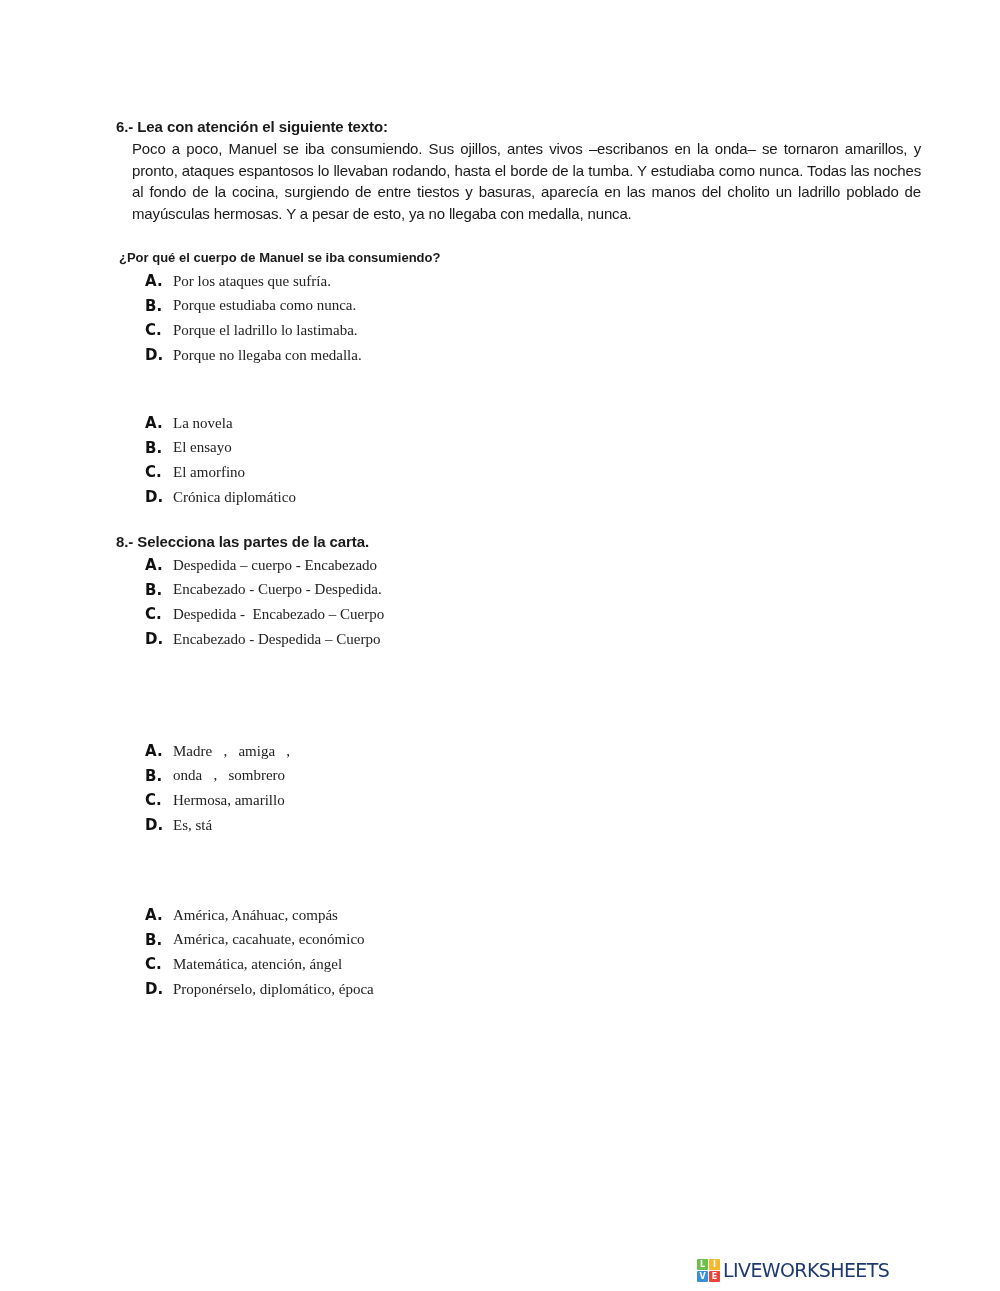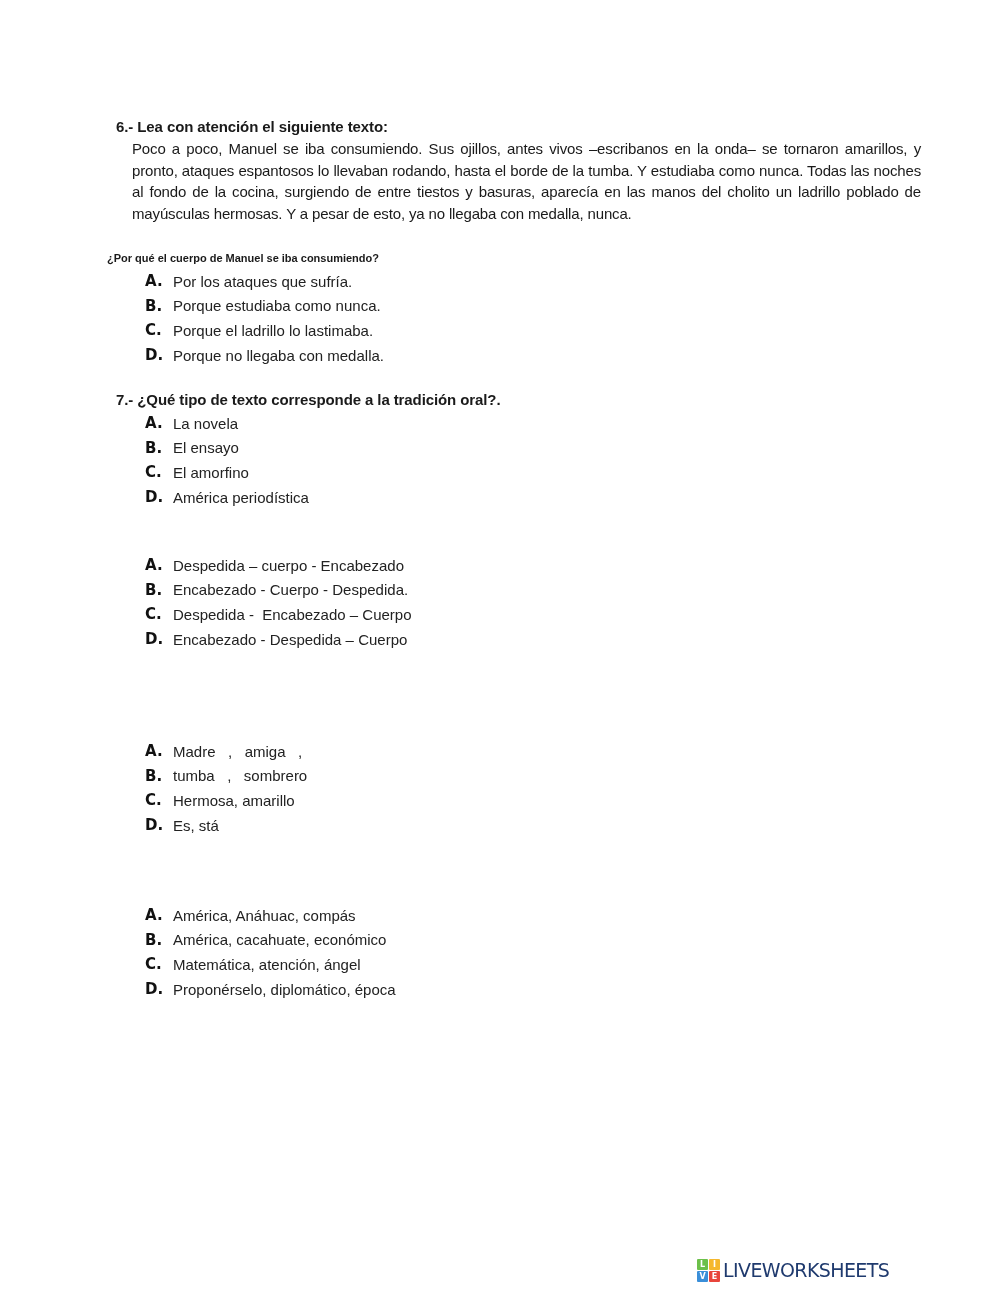--- a/index.html
+++ b/index.html
@@ -36,24 +36,24 @@
       top: 138px;
       width: 789px;
       font-size: 15px;
       line-height: 21.6px;
       text-align: justify;
       letter-spacing: -0.15px;
       margin-left: 16px;
     }
     .subq {
       position: absolute;
-      left: 107px;
+      left: 119px;
       top: 247px;
       font-weight: bold;
-      font-size: 11px;
+      font-size: 13px;
       line-height: 22px;
       white-space: nowrap;
     }
     .options {
       position: absolute;
       left: 145px;
       margin: 0;
       padding: 0;
       list-style: none;
     }
@@ -68,20 +68,21 @@
       width: 28px;
       font-family: "DejaVu Sans", sans-serif;
       font-weight: bold;
       font-size: 15px;
       color: #111;
     }
     .opt-text {
       font-size: 15px;
       color: #222;
       white-space: pre;
+      font-family: Liberation Serif, serif;
     }
     .q9-title {
       width: 780px;
       white-space: normal;
       letter-spacing: -0.35px;
     }
     .logo {
       position: absolute;
       left: 697px;
       top: 1255px;
@@ -137,40 +138,40 @@
     <li class="option">
         <span class="opt-letter">C.</span>
         <span class="opt-text">Porque el ladrillo lo lastimaba.</span>
       </li>
     <li class="option">
         <span class="opt-letter">D.</span>
         <span class="opt-text">Porque no llegaba con medalla.</span>
       </li>
   </ul>
 
-  <div class="q-title" style="top:389px;">7.- ¿Qué tipo de texto corresponde a la tradición oral?.</div>
   <ul class="options" style="top:411px;">
     <li class="option">
         <span class="opt-letter">A.</span>
         <span class="opt-text">La novela</span>
       </li>
     <li class="option">
         <span class="opt-letter">B.</span>
         <span class="opt-text">El ensayo</span>
       </li>
     <li class="option">
         <span class="opt-letter">C.</span>
         <span class="opt-text">El amorfino</span>
       </li>
     <li class="option">
         <span class="opt-letter">D.</span>
-        <span class="opt-text">América periodística</span>
-      </li>
-  </ul>
-
+        <span class="opt-text">Crónica diplomático</span>
+      </li>
+  </ul>
+
+  <div class="q-title" style="top:531px;">8.- Selecciona  las partes de la carta.</div>
   <ul class="options" style="top:553px;">
     <li class="option">
         <span class="opt-letter">A.</span>
         <span class="opt-text">Despedida – cuerpo - Encabezado</span>
       </li>
     <li class="option">
         <span class="opt-letter">B.</span>
         <span class="opt-text">Encabezado - Cuerpo - Despedida.</span>
       </li>
     <li class="option">
@@ -183,21 +184,21 @@
       </li>
   </ul>
 
   <ul class="options" style="top:739px;">
     <li class="option">
         <span class="opt-letter">A.</span>
         <span class="opt-text">Madre   ,   amiga   ,</span>
       </li>
     <li class="option">
         <span class="opt-letter">B.</span>
-        <span class="opt-text">tumba   ,   sombrero</span>
+        <span class="opt-text">onda   ,   sombrero</span>
       </li>
     <li class="option">
         <span class="opt-letter">C.</span>
         <span class="opt-text">Hermosa, amarillo</span>
       </li>
     <li class="option">
         <span class="opt-letter">D.</span>
         <span class="opt-text">Es, stá</span>
       </li>
   </ul>

